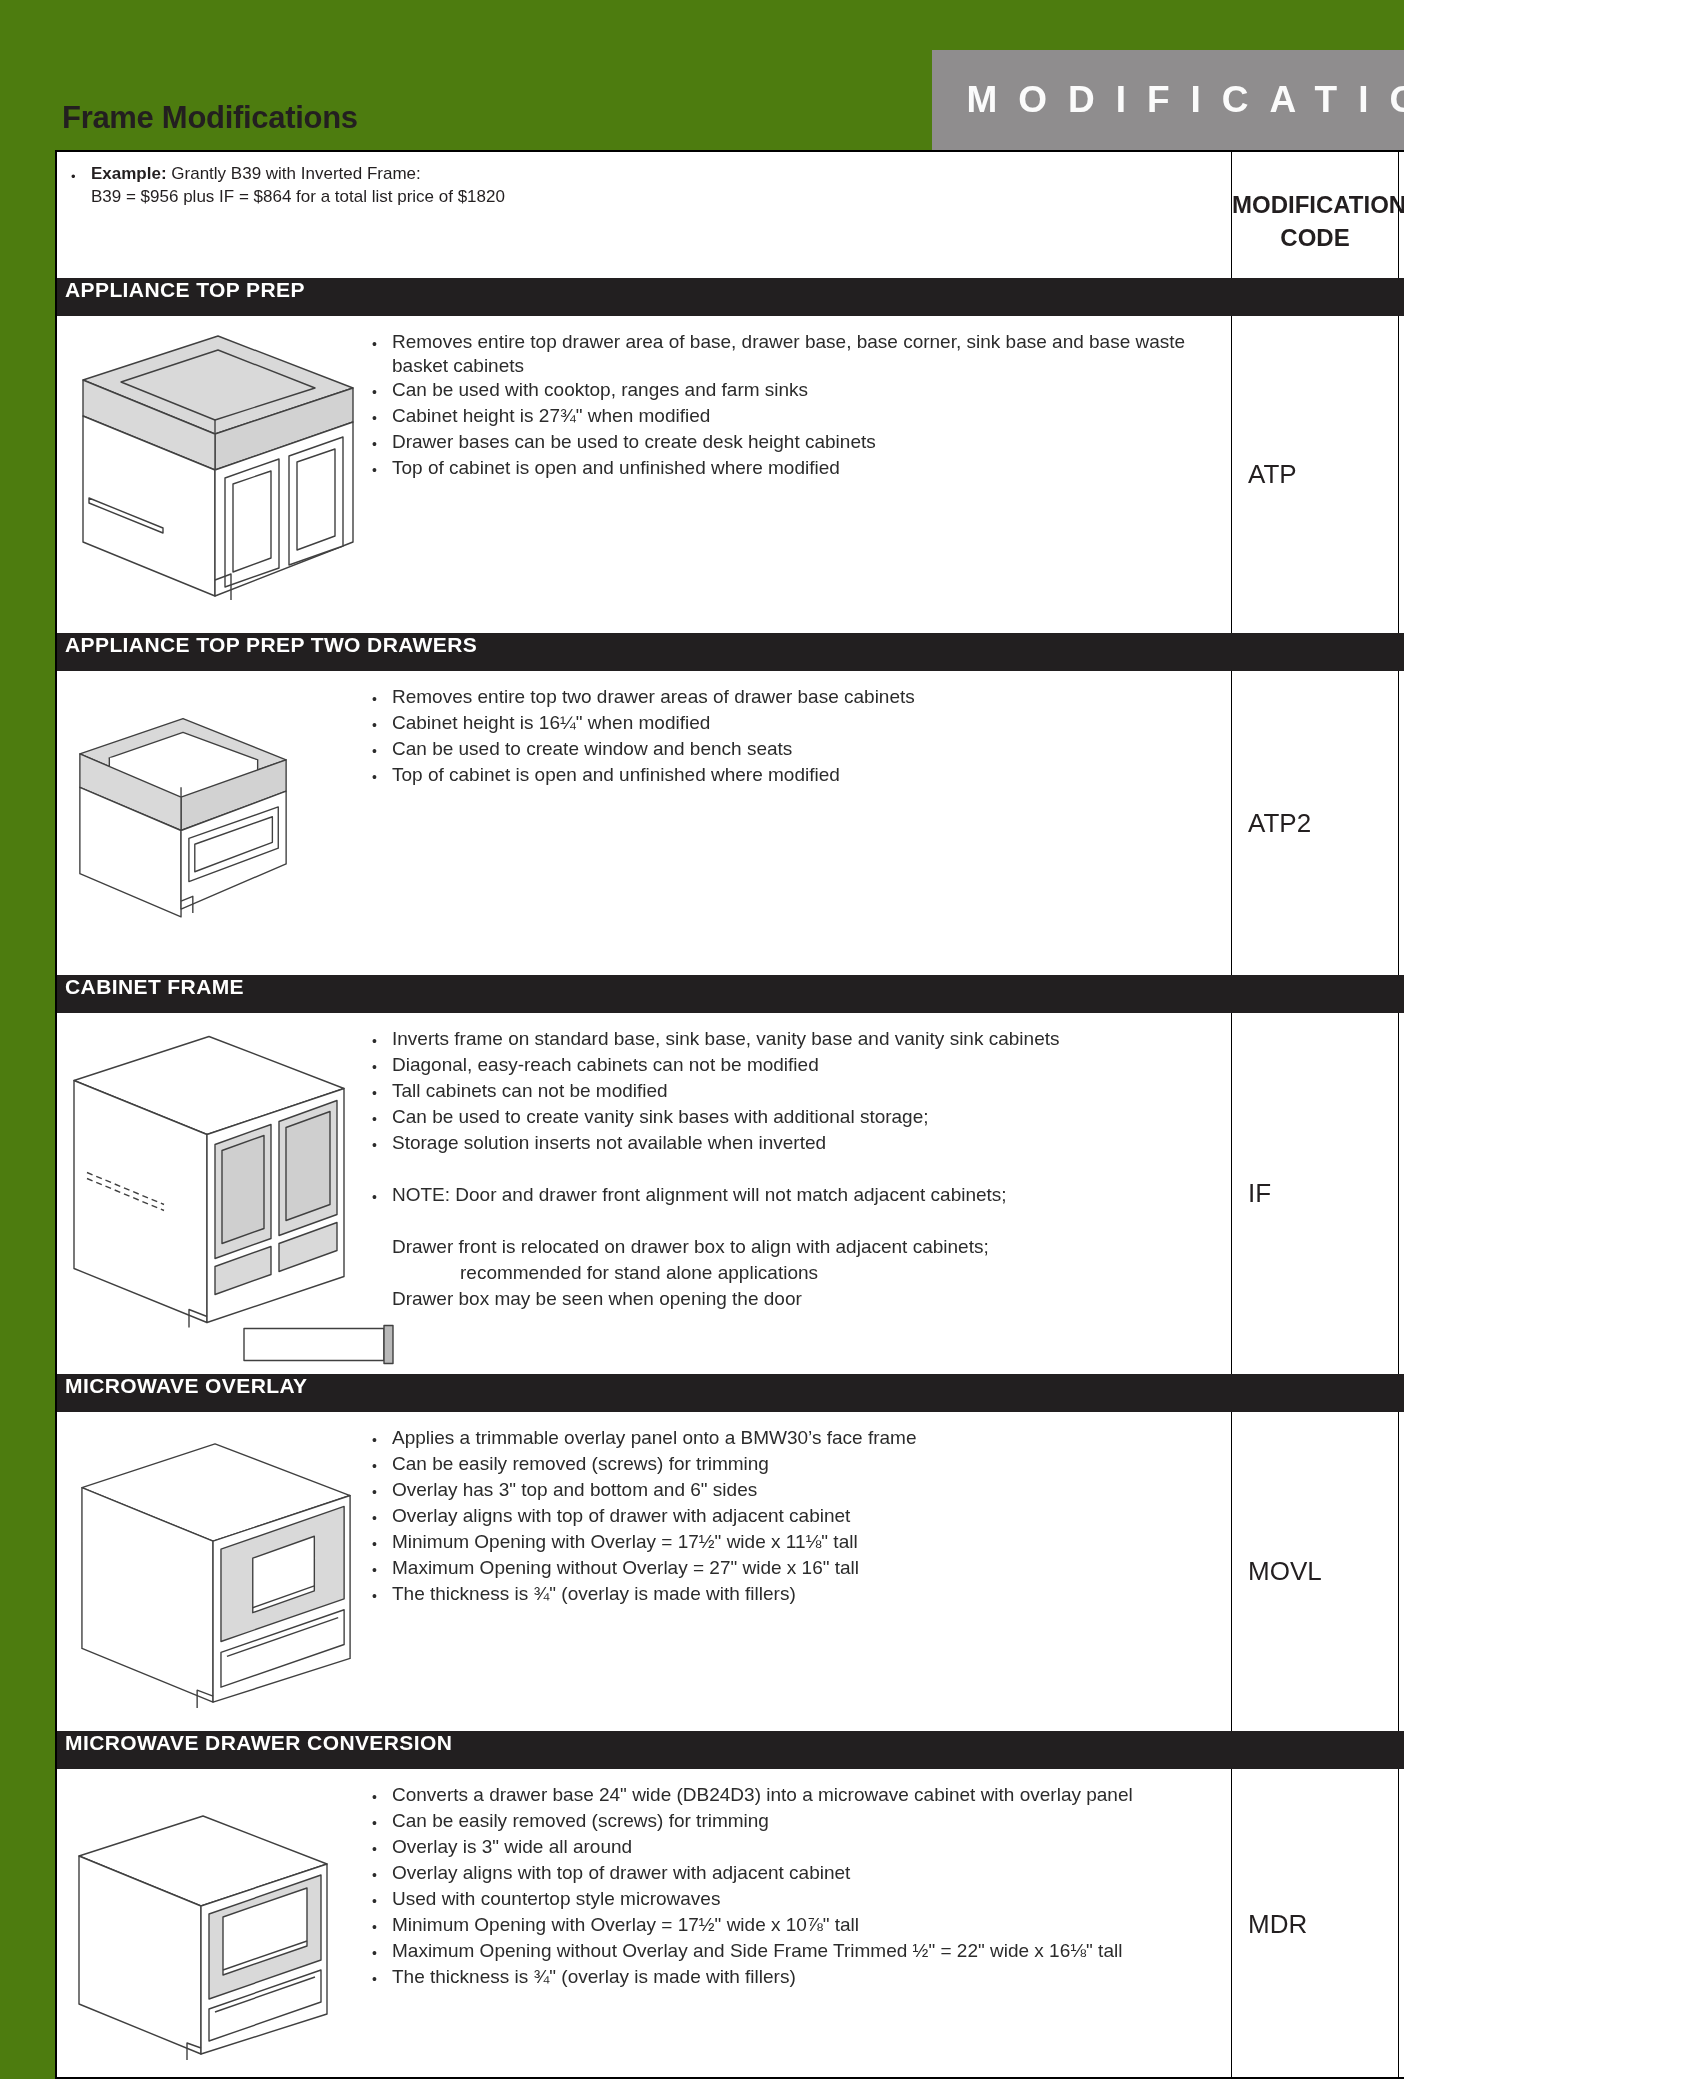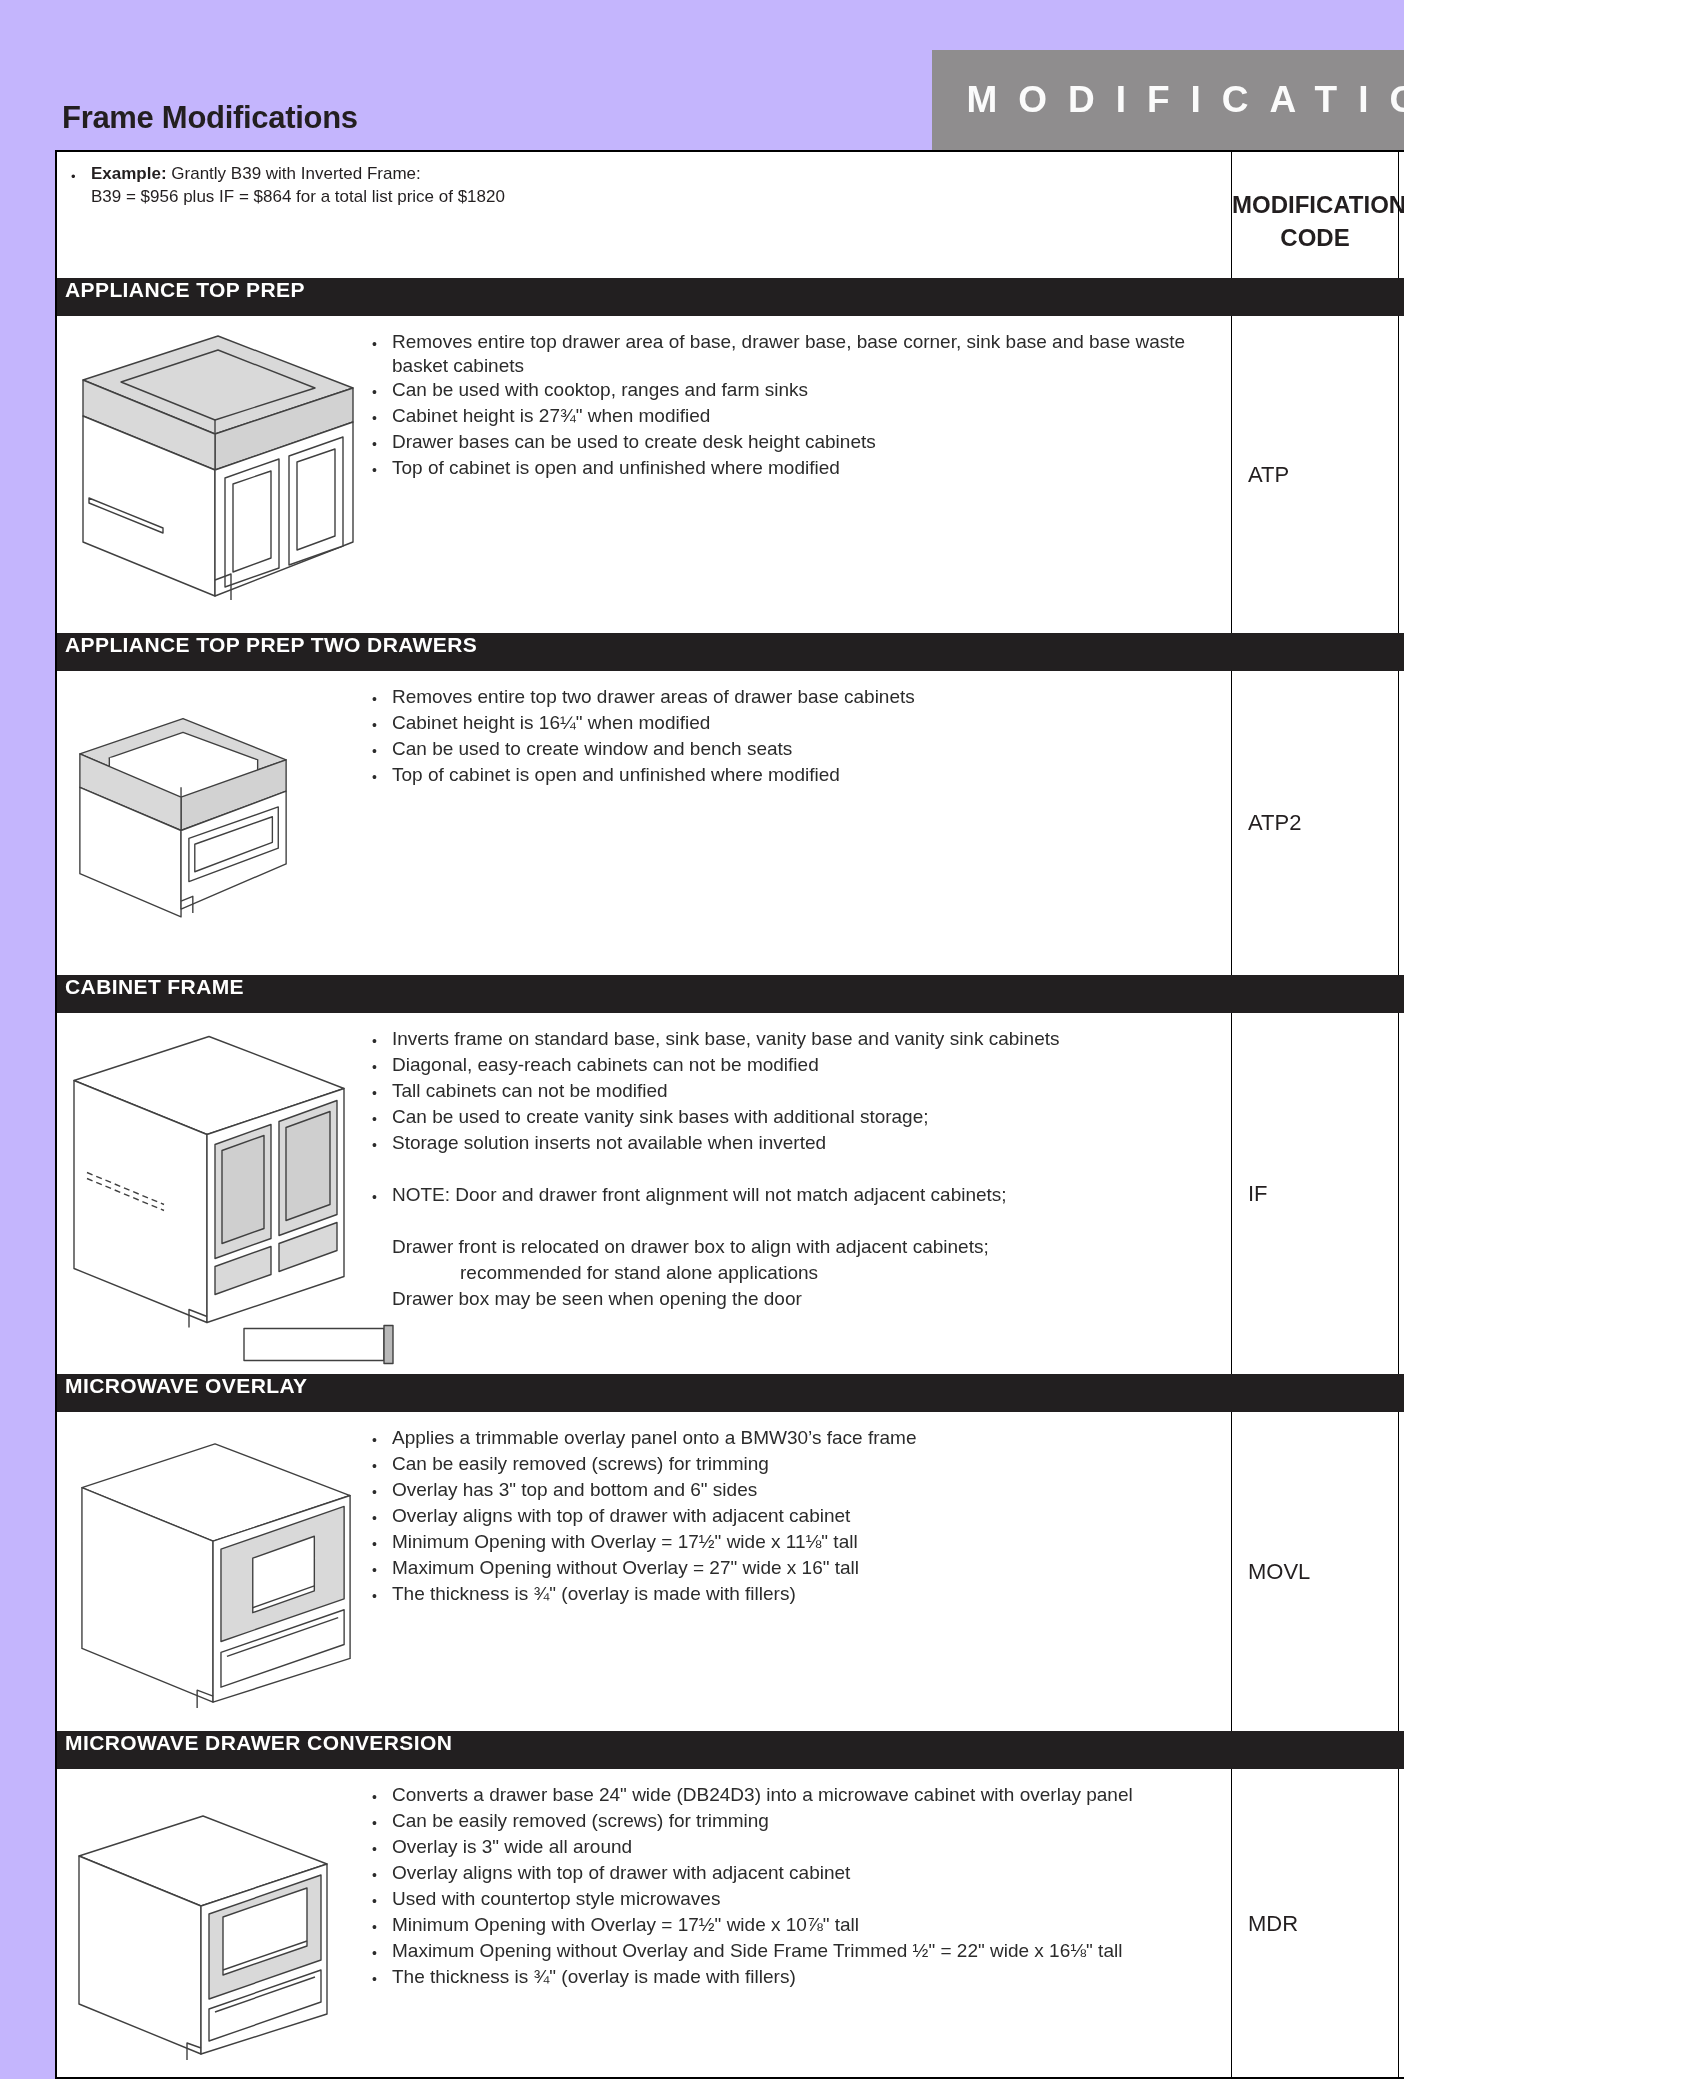--- a/index.html
+++ b/index.html
@@ -1,17 +1,17 @@
 <!DOCTYPE html>
 <html><head>
 <meta charset="utf-8">
 <style>
   * { margin:0; padding:0; box-sizing:border-box; }
   body { background:#fff; font-family:"Liberation Sans","DejaVu Sans",sans-serif; }
-  .page { position:relative; width:1404px; height:2079px; background:#c4b5fd; overflow:hidden; color:#231f20; }
+  .page { position:relative; width:1404px; height:2079px; background:#4d7c0f; overflow:hidden; color:#231f20; }
 
   .title { position:absolute; left:62px; top:100px; font-size:31px; font-weight:bold; letter-spacing:-0.3px; }
 
   .banner { position:absolute; left:932px; top:50px; width:614px; height:100px; background:#8f8d8e;
             display:flex; align-items:center; justify-content:center; }
   .banner span { color:#fbfbfb; font-size:37px; letter-spacing:21px; margin-right:-21px; font-weight:bold; }
 
   .table { position:absolute; left:55px; top:150px; width:1491px; height:1929px;
            border:2px solid #000; background:#fff; overflow:hidden; }
 
@@ -28,21 +28,21 @@
   .content { display:flex; position:relative; }
   .c-main { flex:1; position:relative; }
   .bullets { position:absolute; left:315px; top:14px; width:848px; font-size:19px; line-height:24px; color:#2b2b2b; }
   .brow { display:flex; }
   .brow.gap { margin-top:26px; }
   .brow.ind { margin-left:68px; }
   .dot { width:20px; flex:none; font-size:14px; padding-top:2px; }
   .dot.hide { visibility:hidden; }
   .btxt { flex:1; }
   .c-code { width:167px; border-left:1.5px solid #000; display:flex; align-items:center;
-            padding-left:16px; font-size:22px; }
+            padding-left:16px; font-size:26px; }
   .c-list { width:146px; border-left:1.5px solid #000; display:flex; align-items:center;
             justify-content:center; font-size:20px; }
 
   .ill { position:absolute; }
   .ill svg { display:block; width:100%; height:100%; }
   .ill-atp  { left:6px;  top:12px; width:310px; height:300px; }
   .ill-atp2 { left:6px;  top:22px; width:240px; height:275px; }
   .ill-if   { left:2px;  top:8px;  width:350px; height:348px; }
   .ill-movl { left:6px;  top:16px; width:310px; height:288px; }
   .ill-mdr  { left:6px;  top:30px; width:280px; height:272px; }

